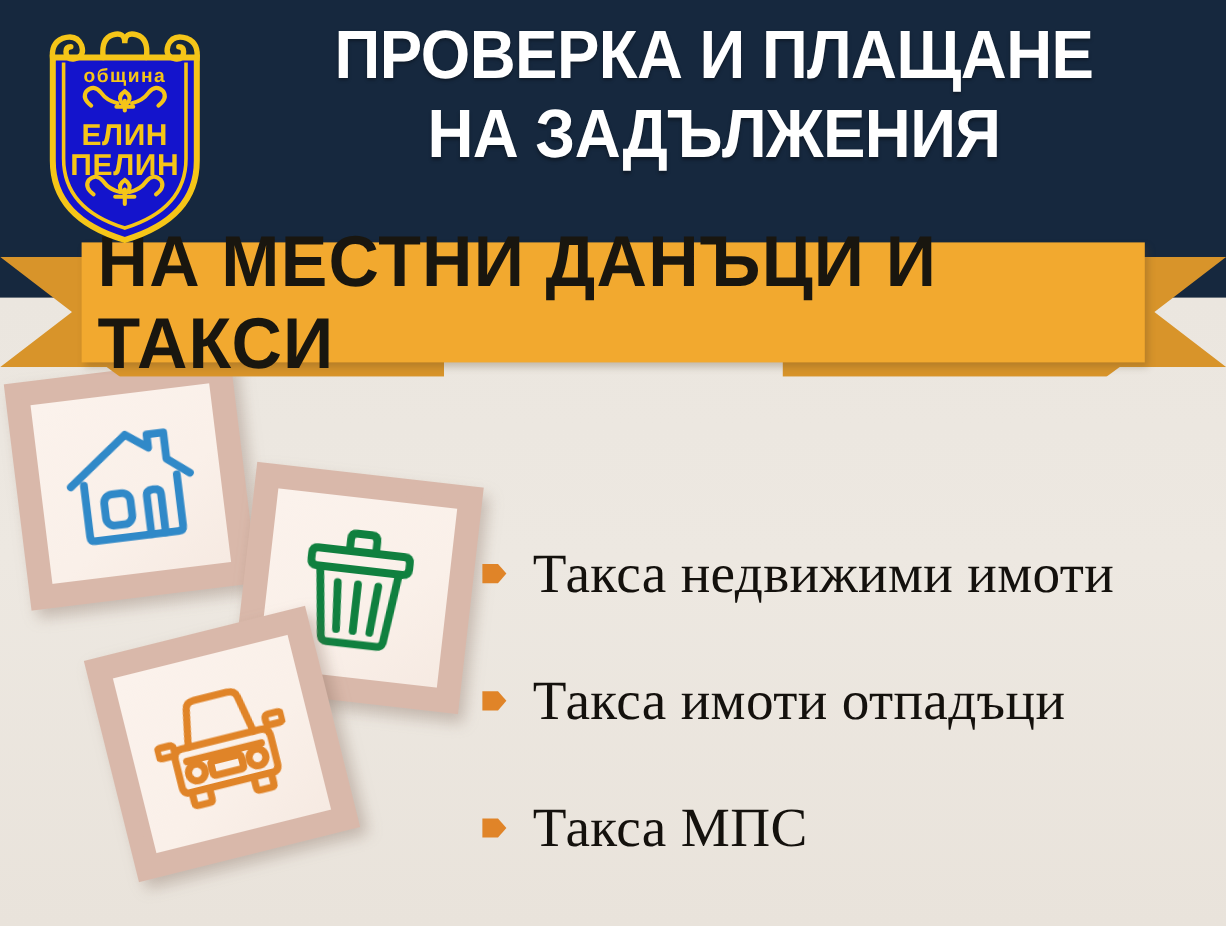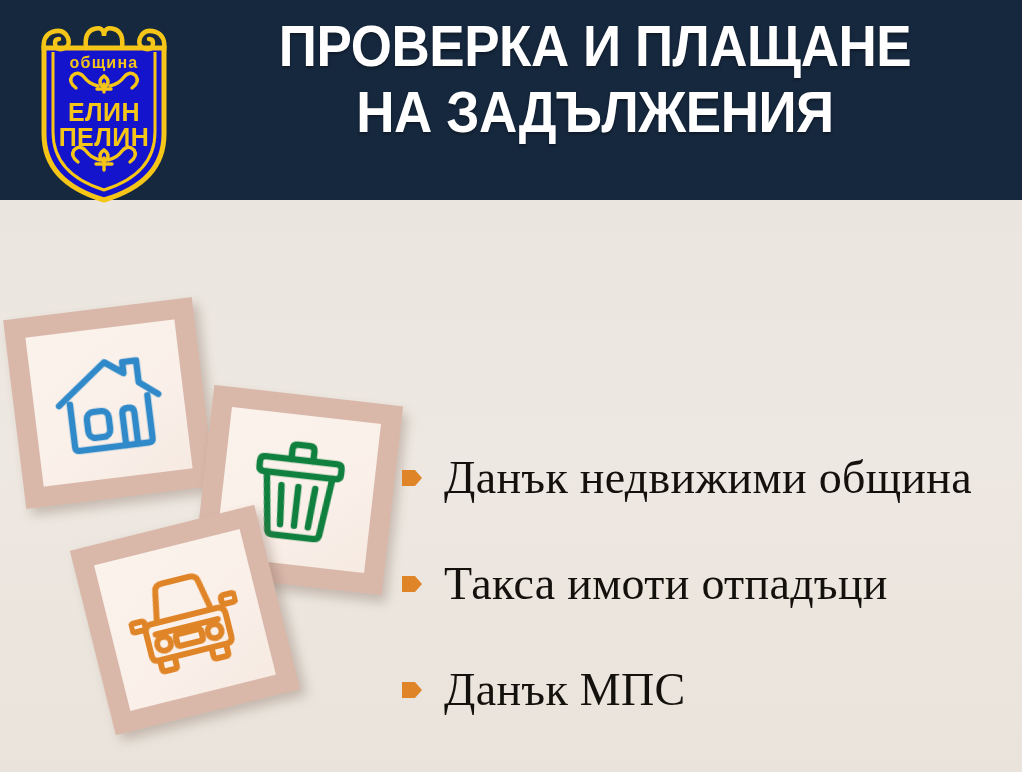--- a/index.html
+++ b/index.html
@@ -19,21 +19,21 @@
     height: 772px;
     background: linear-gradient(180deg, #E3DDD0 0%, #EAE5DE 18%, #EDE8E1 60%, #E9E3DB 100%);
     overflow: hidden;
   }
 
   
   .header {
     position: absolute;
     left: 0; top: 0;
     width: 1022px;
-    height: 200px;
+    height: 248px;
     background: #16283E;
     z-index: 5;
   }
   .header-title {
     position: absolute;
     left: 180px;
     top: 14px;
     width: 830px;
     text-align: center;
     color: #FFFFFF;
@@ -222,20 +222,29 @@
         <path d="M82 136 L82 148"></path>
         <path d="M74 142 L90 142"></path>
       </g>
 
       <text x="82" y="46" text-anchor="middle" fill="#F5C518" font-family="Liberation Sans, sans-serif" font-size="16" font-weight="bold" letter-spacing="1.2">община</text>
       <text x="82" y="99" text-anchor="middle" fill="#F5C518" font-family="Liberation Sans, sans-serif" font-size="25" font-weight="bold" letter-spacing="0.5">ЕЛИН</text>
       <text x="82" y="124" text-anchor="middle" fill="#F5C518" font-family="Liberation Sans, sans-serif" font-size="25" font-weight="bold" letter-spacing="0.5">ПЕЛИН</text>
     </svg>
   </div>
 
+  <div class="ribbon-wrap">
+    <div class="ribbon-tail left"></div>
+    <div class="ribbon-tail right"></div>
+    <div class="ribbon-fold left"></div>
+    <div class="ribbon-fold right"></div>
+    <div class="ribbon-main">
+      <div class="ribbon-text">НА МЕСТНИ ДАНЪЦИ И ТАКСИ</div>
+    </div>
+  </div>
 
   <div class="stamps">
 
     <div class="stamp" id="stamp-house">
       <div class="stamp-paper"></div>
       <div class="stamp-inner">
         <svg width="108" height="100" viewBox="0 0 108 100">
           <g fill="none" stroke="#3089C8" stroke-width="6.5" stroke-linejoin="round" stroke-linecap="round">
             <path d="M4 47 L54 9 L72 22 L72 11 L86 11 L86 33 L104 47"></path>
             <path d="M15 47 L15 90 Q15 94 19 94 L89 94 Q93 94 93 90 L93 47"></path>
@@ -285,36 +294,36 @@
   </div>
 
   <div class="list">
 
     <div class="list-item">
       <span class="bullet">
         <svg width="24" height="24" viewBox="0 0 24 24">
           <path d="M2 4 L15 4 L22 12 L15 20 L2 20 Z" fill="#E08428"></path>
         </svg>
       </span>
-      <span class="list-label">Данък недвижими община</span>
+      <span class="list-label">Такса недвижими имоти</span>
     </div>
 
     <div class="list-item">
       <span class="bullet">
         <svg width="24" height="24" viewBox="0 0 24 24">
           <path d="M2 4 L15 4 L22 12 L15 20 L2 20 Z" fill="#E08428"></path>
         </svg>
       </span>
       <span class="list-label">Такса имоти отпадъци</span>
     </div>
 
     <div class="list-item">
       <span class="bullet">
         <svg width="24" height="24" viewBox="0 0 24 24">
           <path d="M2 4 L15 4 L22 12 L15 20 L2 20 Z" fill="#E08428"></path>
         </svg>
       </span>
-      <span class="list-label">Данък МПС</span>
+      <span class="list-label">Такса МПС</span>
     </div>
 
   </div>
 
 </div>
 
 </body></html>

